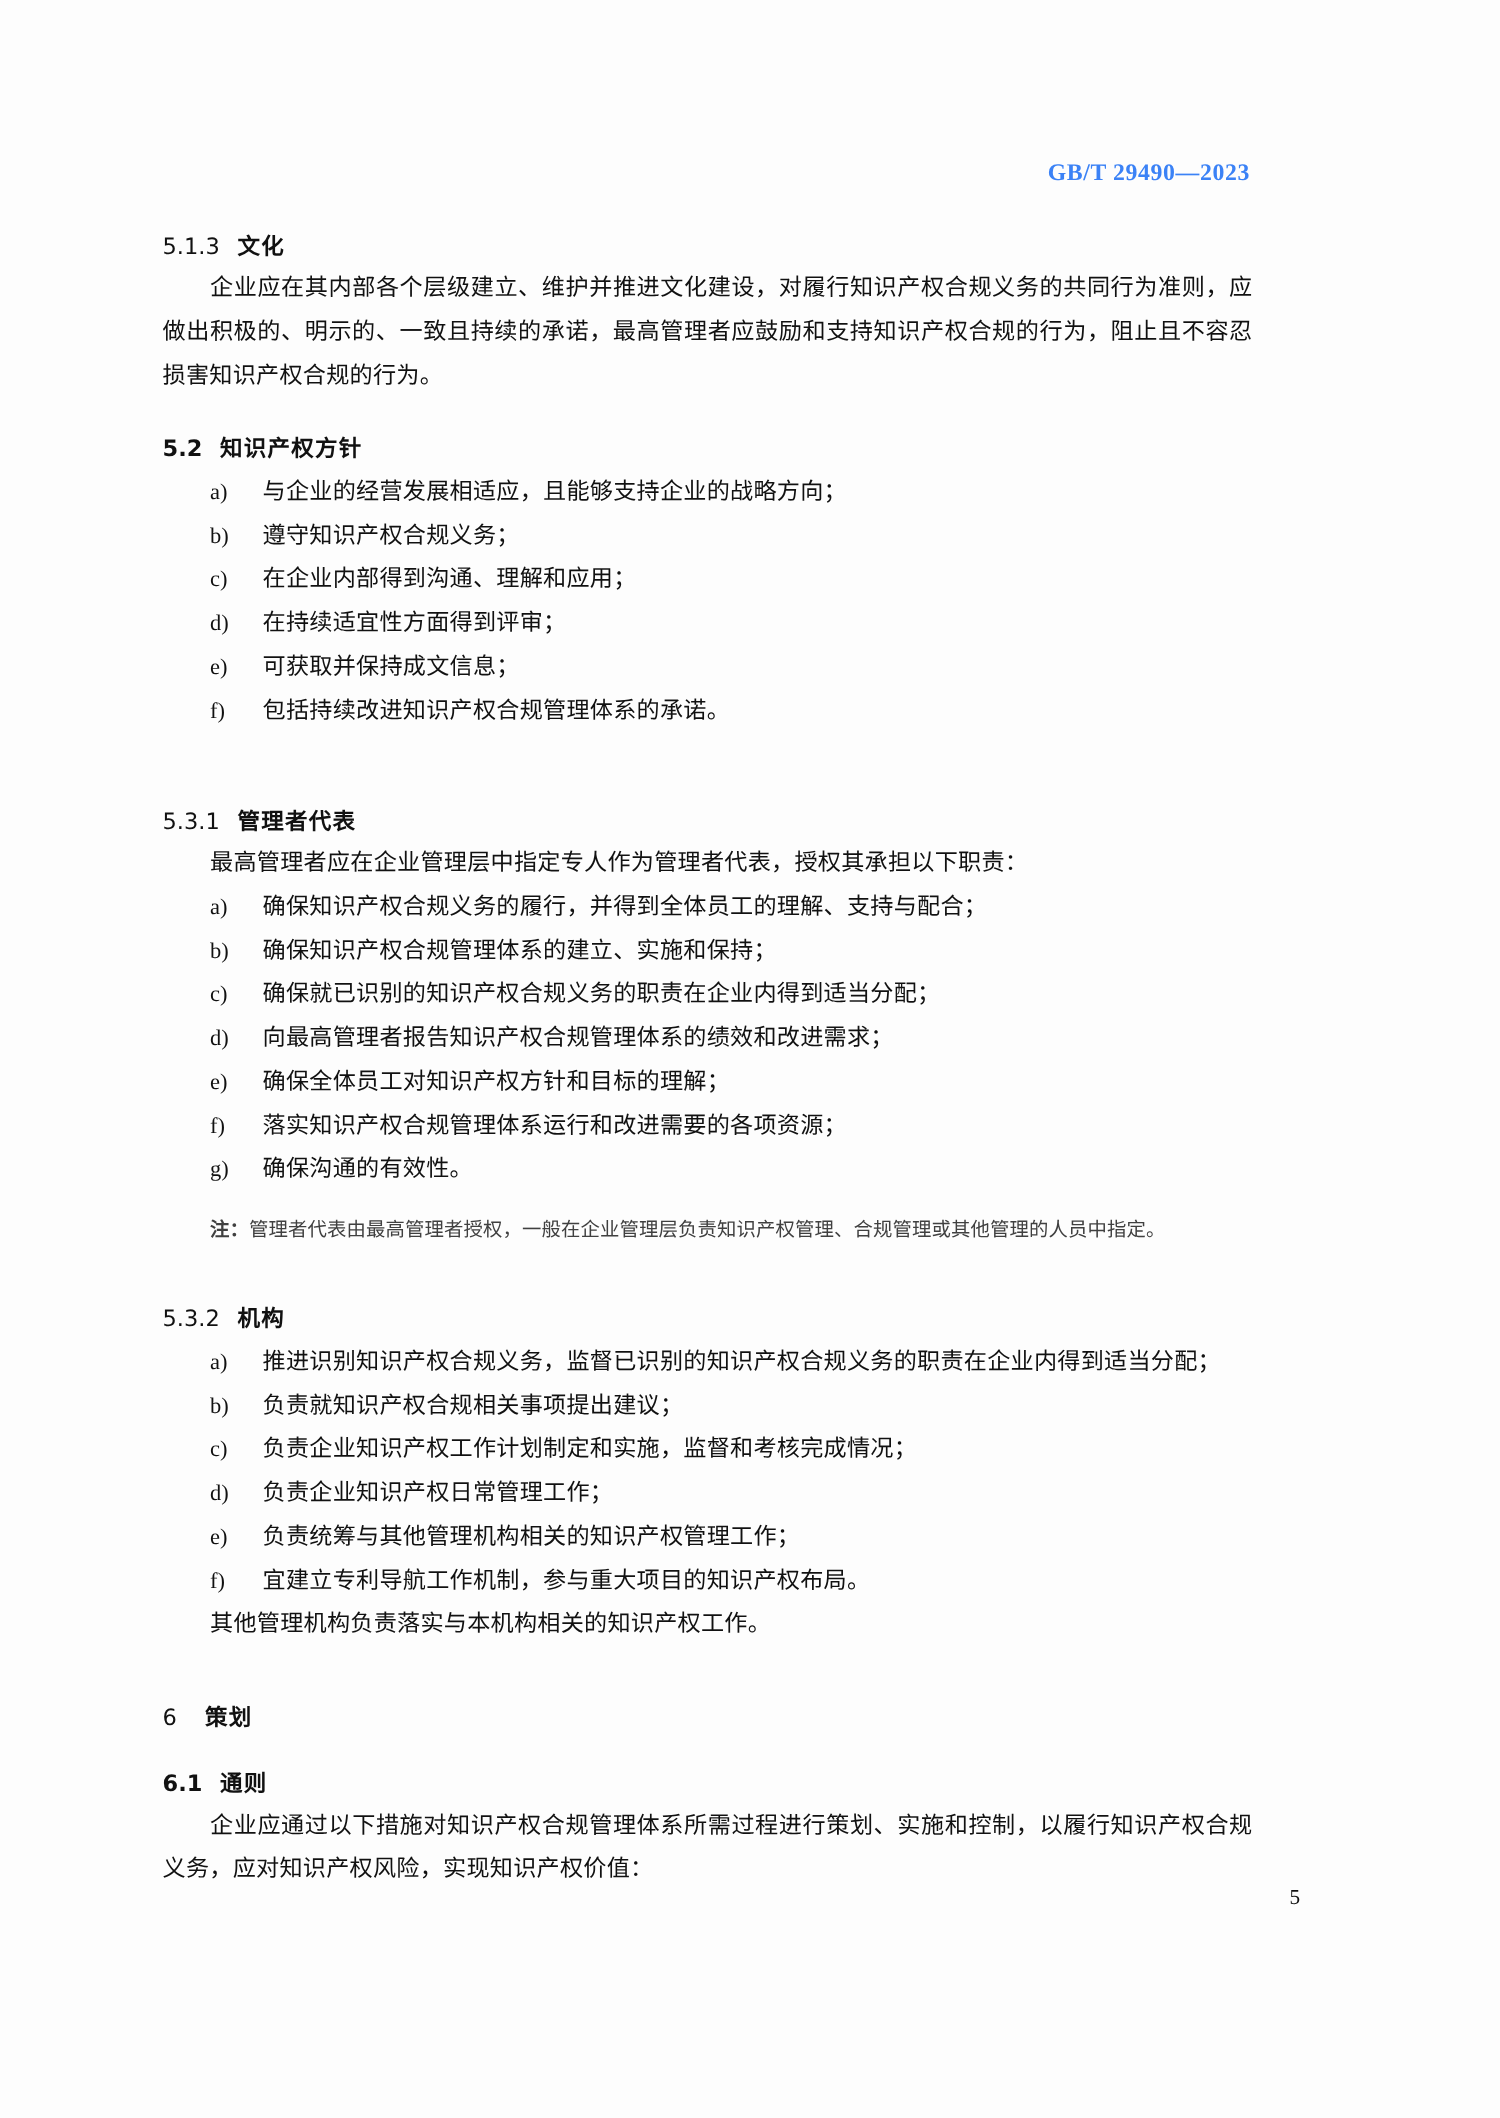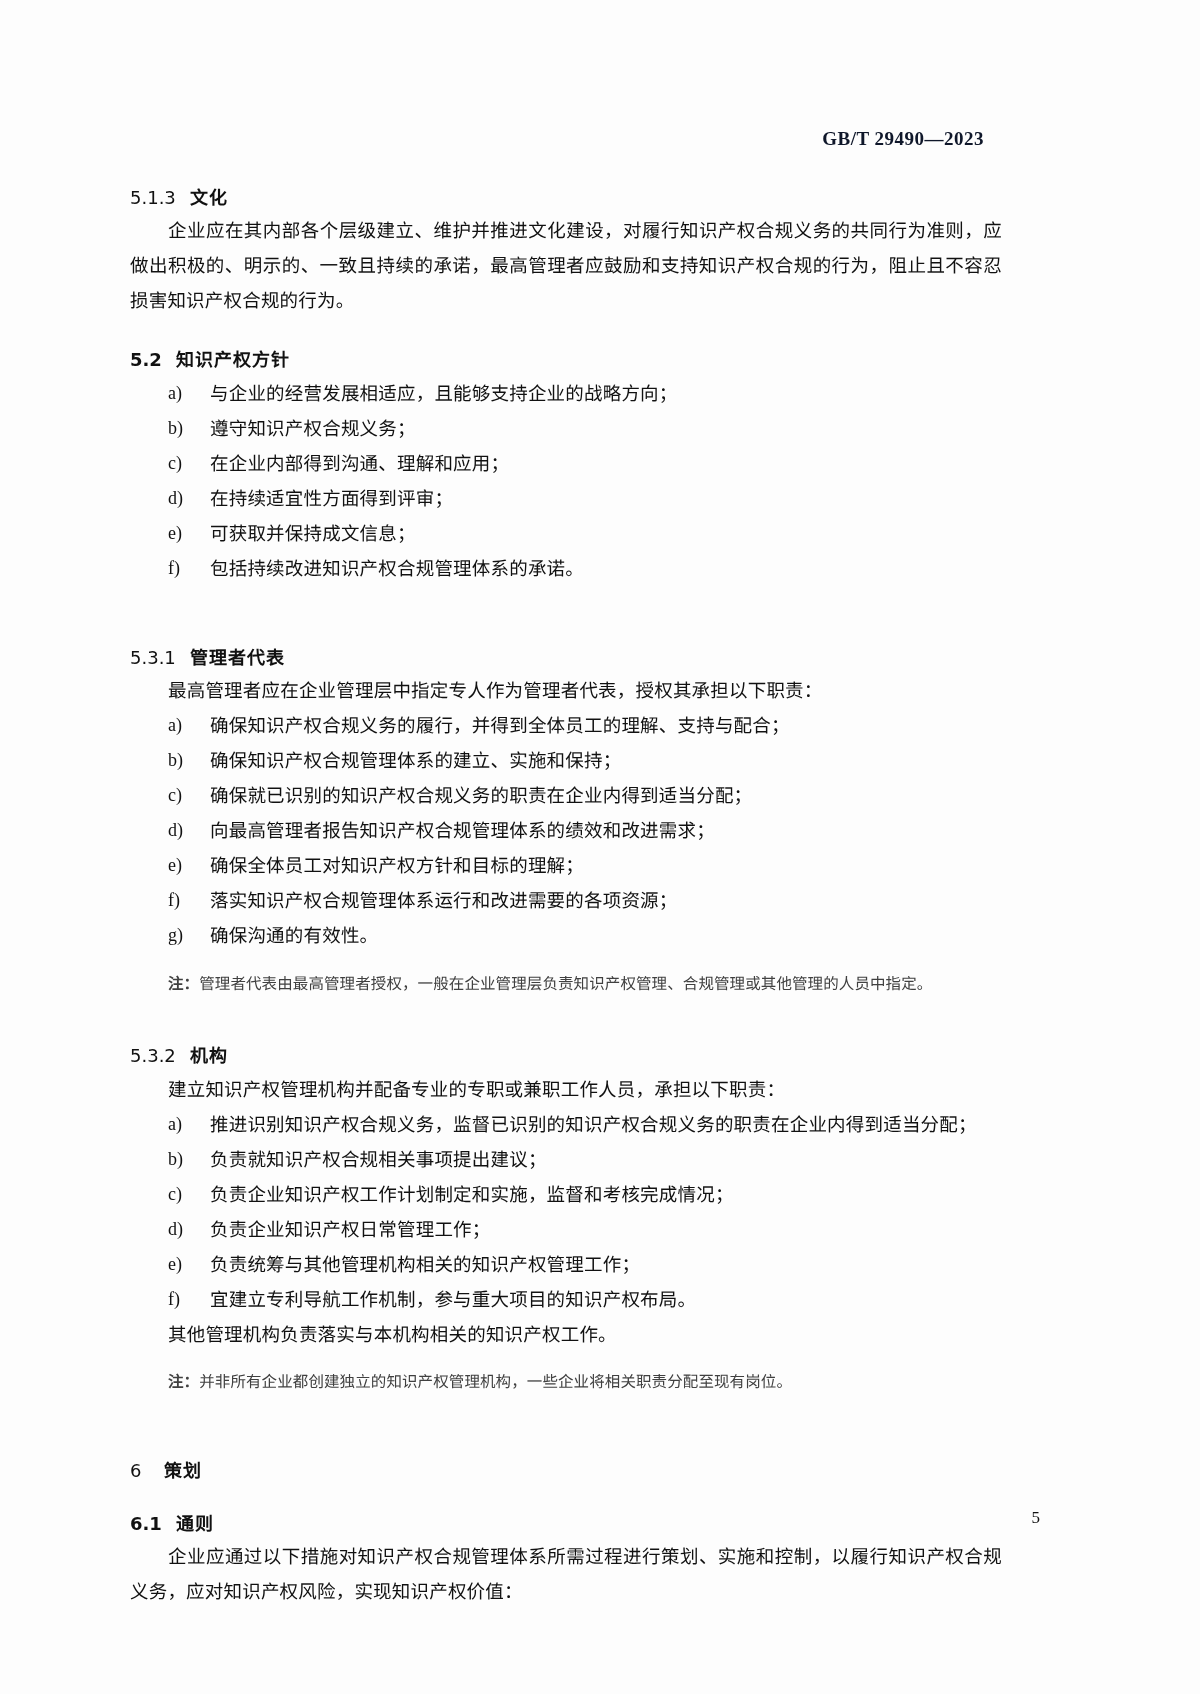--- a/index.html
+++ b/index.html
@@ -23,27 +23,27 @@
   
   .header {
     position: absolute;
     top: 128px;
     left: 130px;
     right: 200px;
     height: 26px;
   }
   .header-std-no {
     position: absolute;
-    right: 16px;
+    right: 0;
     top: 0;
     font-family: "Liberation Serif", "DejaVu Serif", serif;
     font-weight: bold;
     font-size: 19px;
     letter-spacing: 0.5px;
-    color: #0f172a;
+    color: #3b82f6;
     white-space: nowrap;
   }
   
   .content {
     position: absolute;
     top: 186px;
     left: 130px;
     width: 872px;
   }
   
@@ -228,21 +228,20 @@
         </li>
       </ul>
       <p class="note"><b>注：</b><span>管理者代表由最高管理者授权，一般在企业管理层负责知识产权管理、合规管理或其他管理的人员中指定。</span></p>
     </div>
 
     <div class="sp-before-h"></div>
     <div class="h-clause h-lvl3">
       <span class="num">5.3.2</span><span class="ttl">机构</span>
     </div>
     <div class="para-block">
-      <p class="para indent">建立知识产权管理机构并配备专业的专职或兼职工作人员，承担以下职责：</p>
       <ul class="list">
         <li class="list-item">
           <span class="list-marker">a)</span>
           <span class="list-text">推进识别知识产权合规义务，监督已识别的知识产权合规义务的职责在企业内得到适当分配；</span>
         </li>
         <li class="list-item">
           <span class="list-marker">b)</span>
           <span class="list-text">负责就知识产权合规相关事项提出建议；</span>
         </li>
         <li class="list-item">
@@ -256,21 +255,20 @@
         <li class="list-item">
           <span class="list-marker">e)</span>
           <span class="list-text">负责统筹与其他管理机构相关的知识产权管理工作；</span>
         </li>
         <li class="list-item">
           <span class="list-marker">f)</span>
           <span class="list-text">宜建立专利导航工作机制，参与重大项目的知识产权布局。</span>
         </li>
       </ul>
       <p class="para indent">其他管理机构负责落实与本机构相关的知识产权工作。</p>
-      <p class="note"><b>注：</b><span>并非所有企业都创建独立的知识产权管理机构，一些企业将相关职责分配至现有岗位。</span></p>
     </div>
 
     <div class="sp-before-h-big"></div>
     <div class="h-clause h-lvl1">
       <span class="num">6</span><span class="ttl">策划</span>
     </div>
 
     <div class="sp-before-h"></div>
     <div class="h-clause h-lvl2">
       <span class="num">6.1</span><span class="ttl">通则</span>

